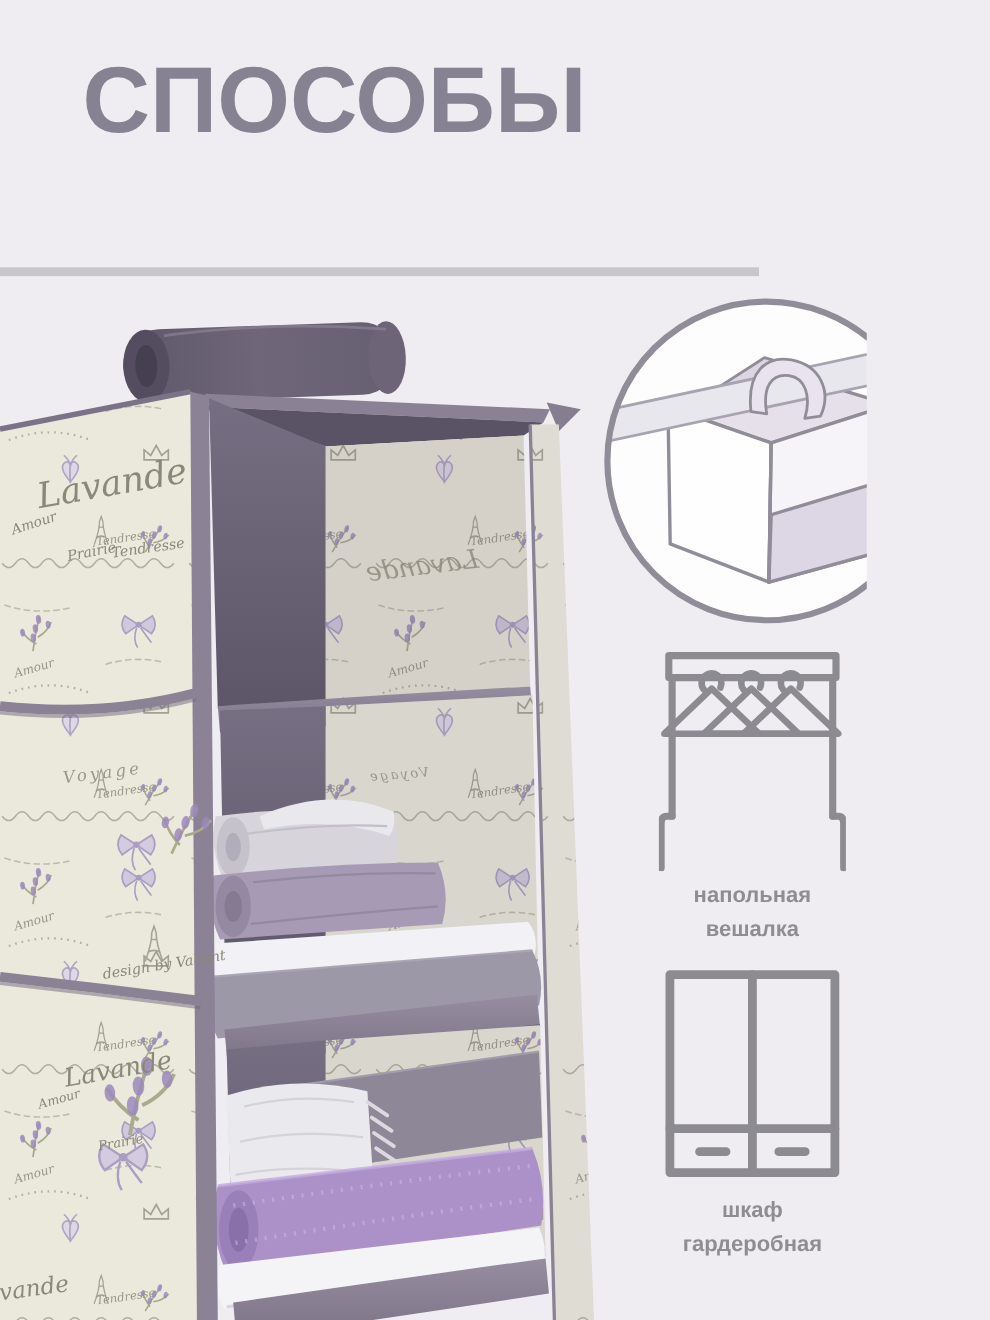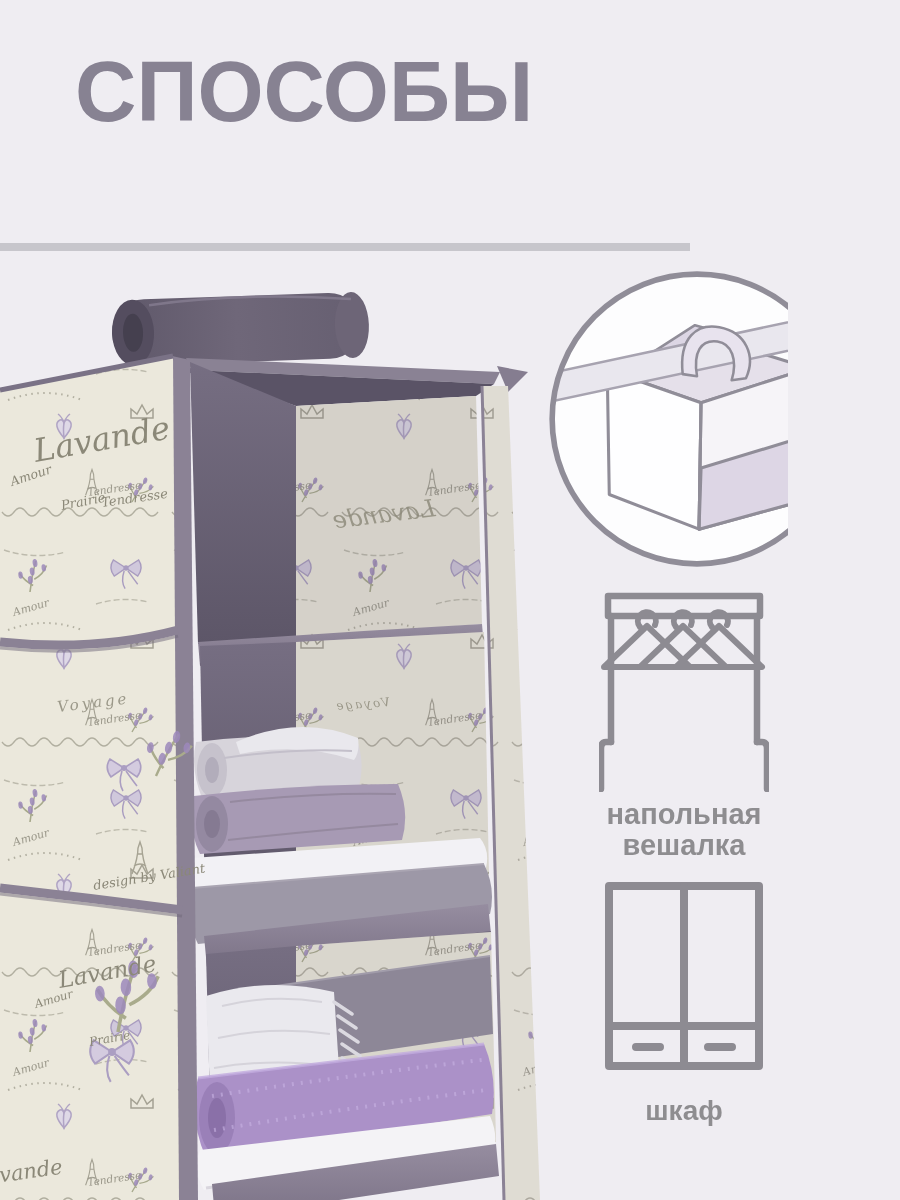--- a/index.html
+++ b/index.html
@@ -17,22 +17,22 @@
   .photo{position:absolute;left:0;top:290px;width:540px;height:910px;}
   .photo svg{display:block;}
 
   .circle-card{position:absolute;left:544px;top:266px;width:306px;height:306px;}
 
   .method{position:absolute;width:260px;text-align:center;}
   .method-floor{left:554px;top:592px;}
   .method-wardrobe{left:554px;top:881px;}
   .method svg{display:block;margin:0 auto;}
   .m-label{font-weight:700;color:var(--label-text,#8e8d90);}
-  .method-floor .m-label{font-size:29px;line-height:31px;margin-top:7px;}
-  .method-wardrobe .m-label{font-size:28px;line-height:31px;margin-top:24px;}
+  .method-floor .m-label{font-size:20px;line-height:31px;margin-top:7px;}
+  .method-wardrobe .m-label{font-size:20px;line-height:31px;margin-top:14px;}
 
   .ic{stroke:var(--icon-stroke,#8d8b92);fill:none;stroke-linecap:round;stroke-linejoin:round;}
   .circ-line{stroke:#908d98;stroke-linejoin:round;stroke-linecap:round;}
   .script{font-family:"DejaVu Serif","Liberation Serif",serif;font-style:italic;}
 </style>
 </head>
 <body>
 
 <div class="page">
 
@@ -250,16 +250,16 @@
 
   <div class="method method-wardrobe">
     <svg width="160" height="190" viewBox="0 0 160 190">
       <g class="ic" stroke-width="8">
         <rect x="5" y="5" width="150" height="180"></rect>
         <path d="M80,5 V185"></path>
         <path d="M5,145 H155"></path>
         <path d="M32,166 H56 M104,166 H128"></path>
       </g>
     </svg>
-    <div class="m-label"><span>шкаф</span><br></div>
+    <div class="m-label"><span>шкаф</span><br><span>гардеробная</span></div>
   </div>
 
 </div>
 
 </body></html>

